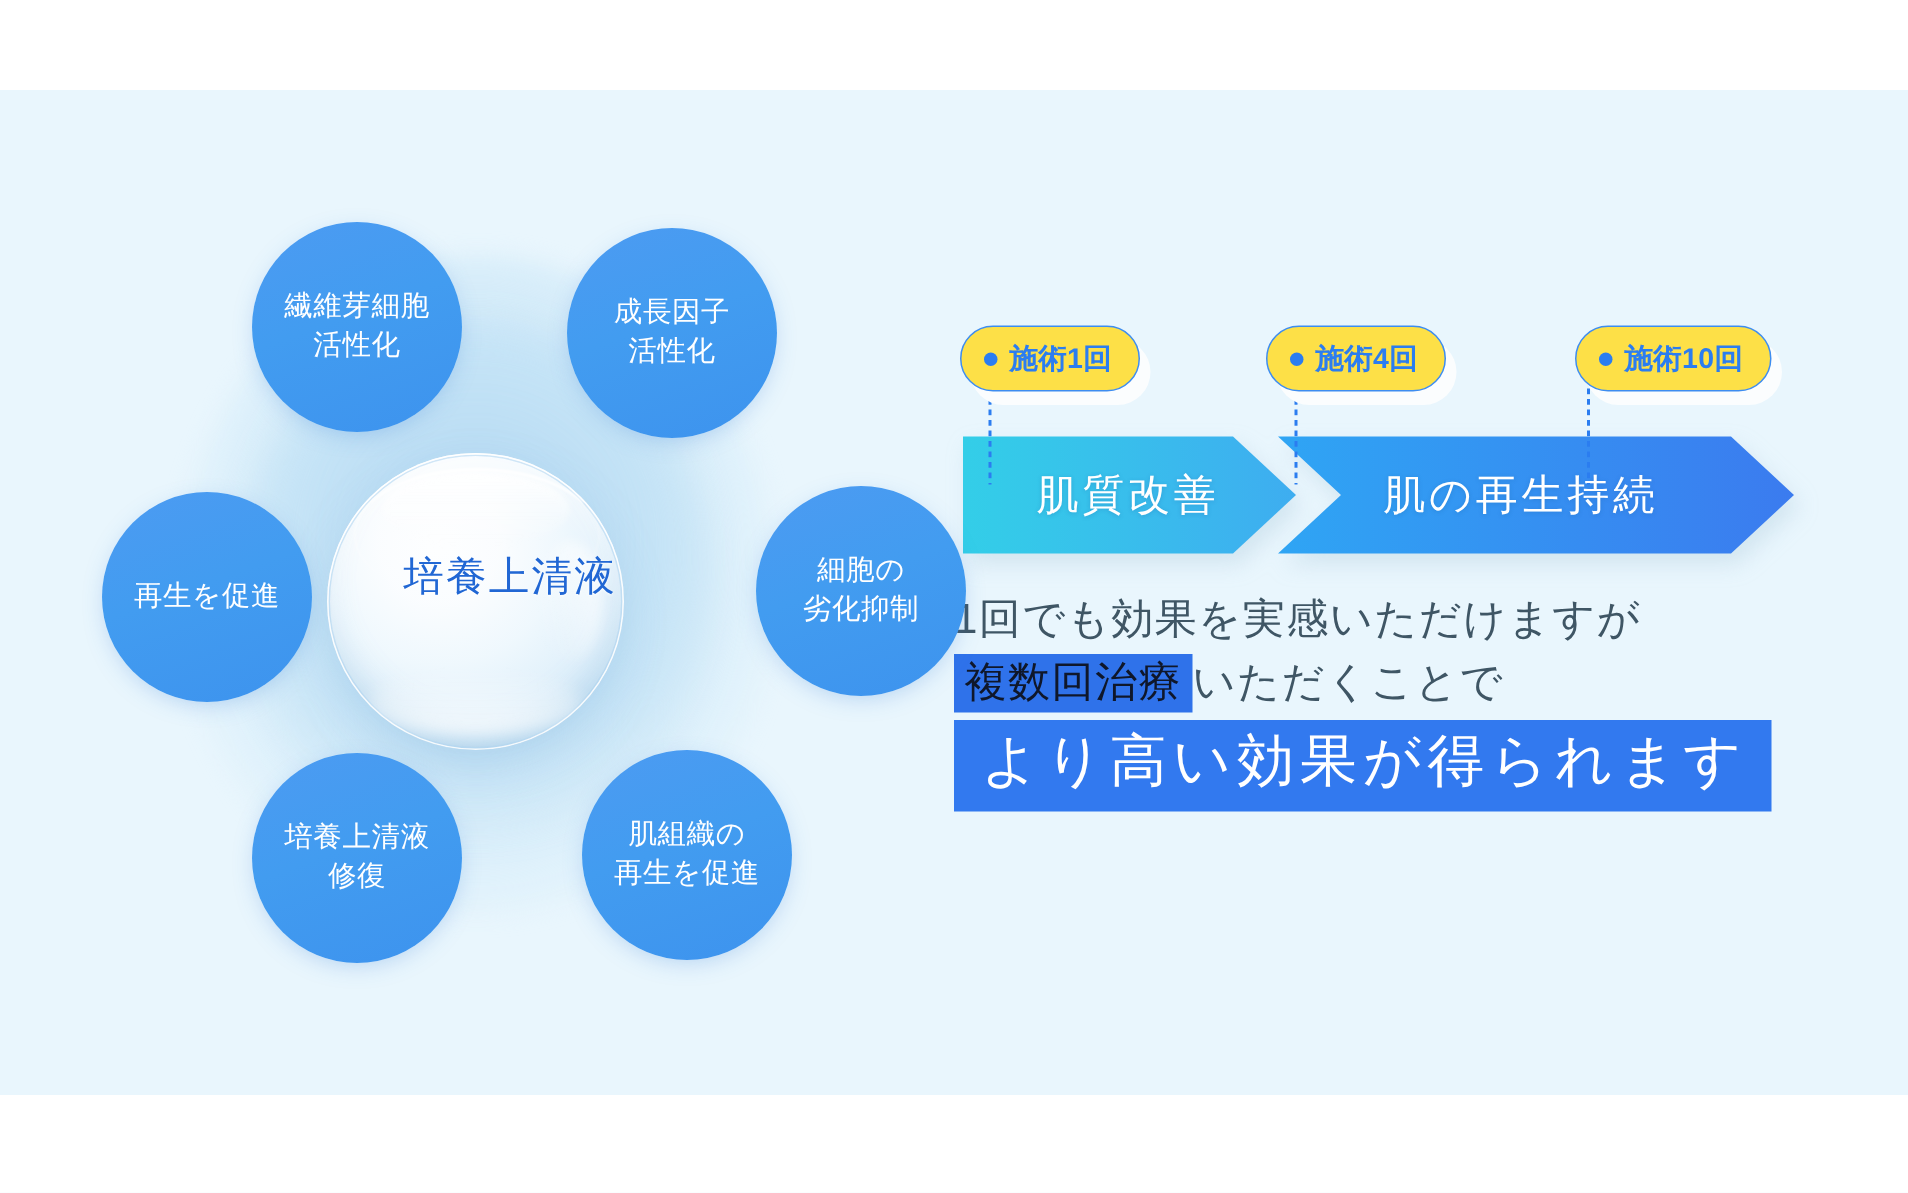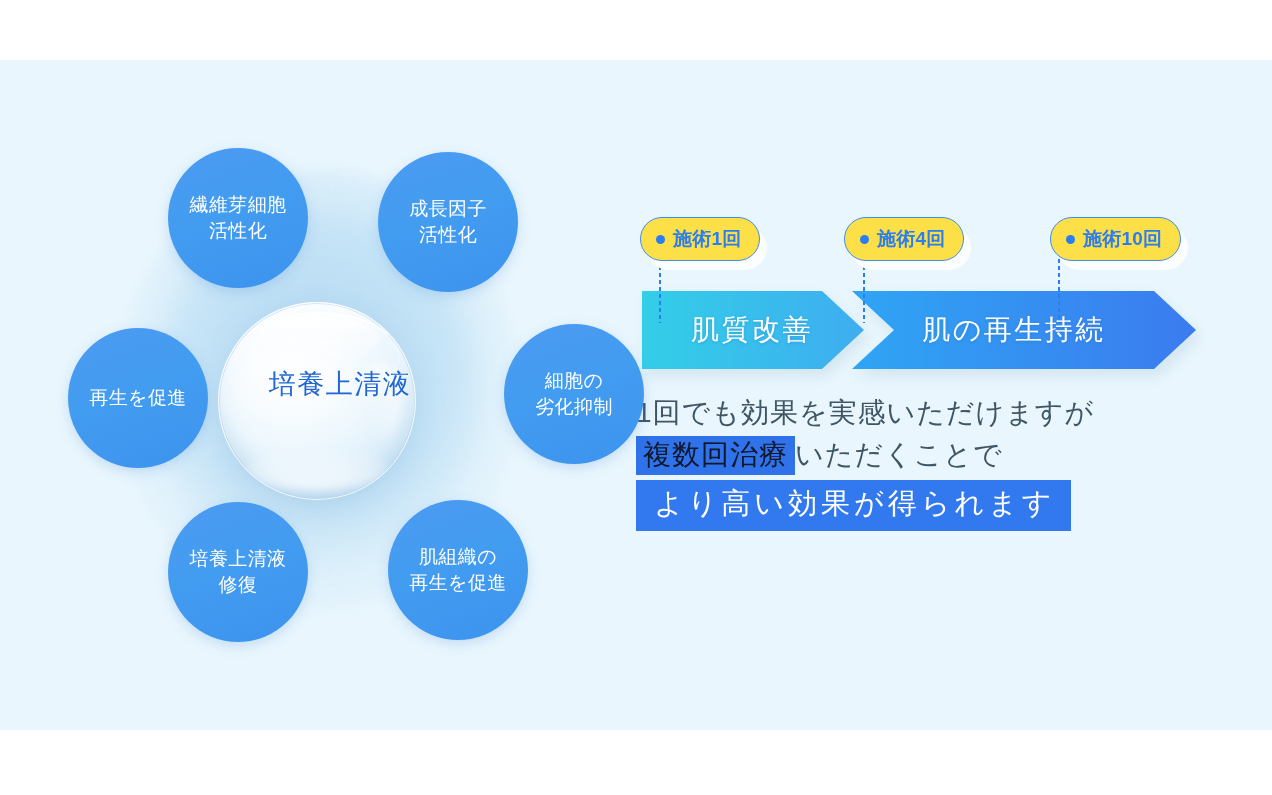--- a/index.html
+++ b/index.html
@@ -301,21 +301,21 @@
   }
   .hl-sm {
     background: #2f72ea;
     color: #0f172a;
     padding: 3px 7px 5px 7px;
   }
   .msg-line.l3 {
     display: inline-block;
     background: #3279ef;
     color: #ffffff;
-    font-size: 29px;
+    font-size: 38px;
     letter-spacing: 4px;
     padding: 8px 16px 11px 18px;
     line-height: 1.1;
   }
 </style>
 </head>
 <body>
 
 <div id="stage">
 

